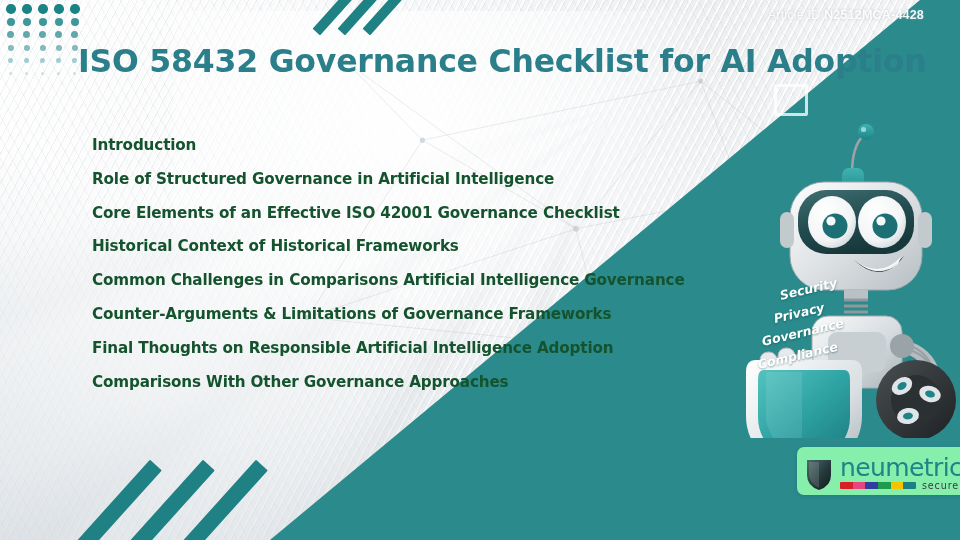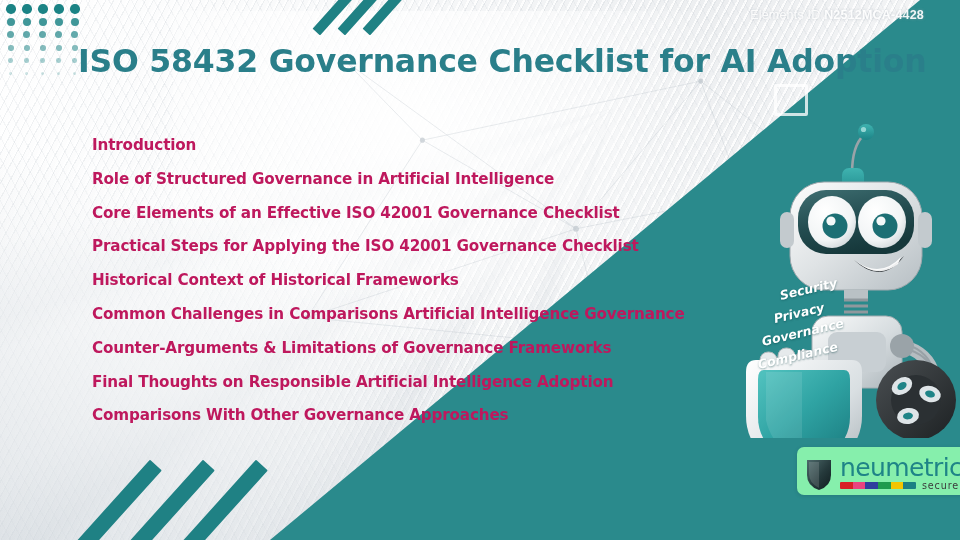--- a/index.html
+++ b/index.html
@@ -102,21 +102,21 @@
   .slide-title {
     position:absolute; left:78px; top:43px;
     font-size:31.5px; font-weight:700; color:#2a7f8a;
     letter-spacing:-.2px; white-space:nowrap;
     font-family:"DejaVu Sans","Liberation Sans",sans-serif;
   }
 
   
   .toc { position:absolute; left:92px; top:138px; width:680px; }
   .toc-item {
-    font-size:15.2px; font-weight:700; color:#be185d;
+    font-size:15.2px; font-weight:700; color:#14532d;
     line-height:1; margin-bottom:18.6px; white-space:nowrap;
     font-family:"DejaVu Sans","Liberation Sans",sans-serif;
     letter-spacing:-.15px;
   }
 
   
   .robot { position:absolute; left:736px; top:108px; width:224px; height:330px; }
   .robot svg { width:100%; height:100%; display:block; }
   .shield-text {
     position:absolute; left:764px; top:282px;
@@ -235,31 +235,30 @@
     </div>
   <div class="stripes stripes-bot" id="stripesBot">
       <span class="bar" style="width: 16px; height: 125px; left: 6px; top: -6px;"></span>
       <span class="bar" style="width: 16px; height: 125px; left: 59px; top: -6px;"></span>
       <span class="bar" style="width: 16px; height: 125px; left: 112px; top: -6px;"></span>
     </div>
 
   <div class="sq-outline"></div>
 
   <div class="article-id">
-    <span class="aid-label">Elements ID</span>
+    <span class="aid-label">Article ID</span>
     <span class="aid-value">N2512MCA-4428</span>
   </div>
 
   <h1 class="slide-title">ISO 58432 Governance Checklist for AI Adoption</h1>
 
   <div class="toc" id="tocList">
       <div class="toc-item">Introduction</div>
       <div class="toc-item">Role of Structured Governance in Artificial Intelligence</div>
       <div class="toc-item">Core Elements of an Effective ISO 42001 Governance Checklist</div>
-      <div class="toc-item">Practical Steps for Applying the ISO 42001 Governance Checklist</div>
       <div class="toc-item">Historical Context of Historical Frameworks</div>
       <div class="toc-item">Common Challenges in Comparisons Artificial Intelligence Governance</div>
       <div class="toc-item">Counter-Arguments &amp; Limitations of Governance Frameworks</div>
       <div class="toc-item">Final Thoughts on Responsible Artificial Intelligence Adoption</div>
       <div class="toc-item">Comparisons With Other Governance Approaches</div>
     </div>
 
   <div class="robot">
     <svg viewBox="0 0 224 330" preserveAspectRatio="xMidYMid meet">
       <defs>

